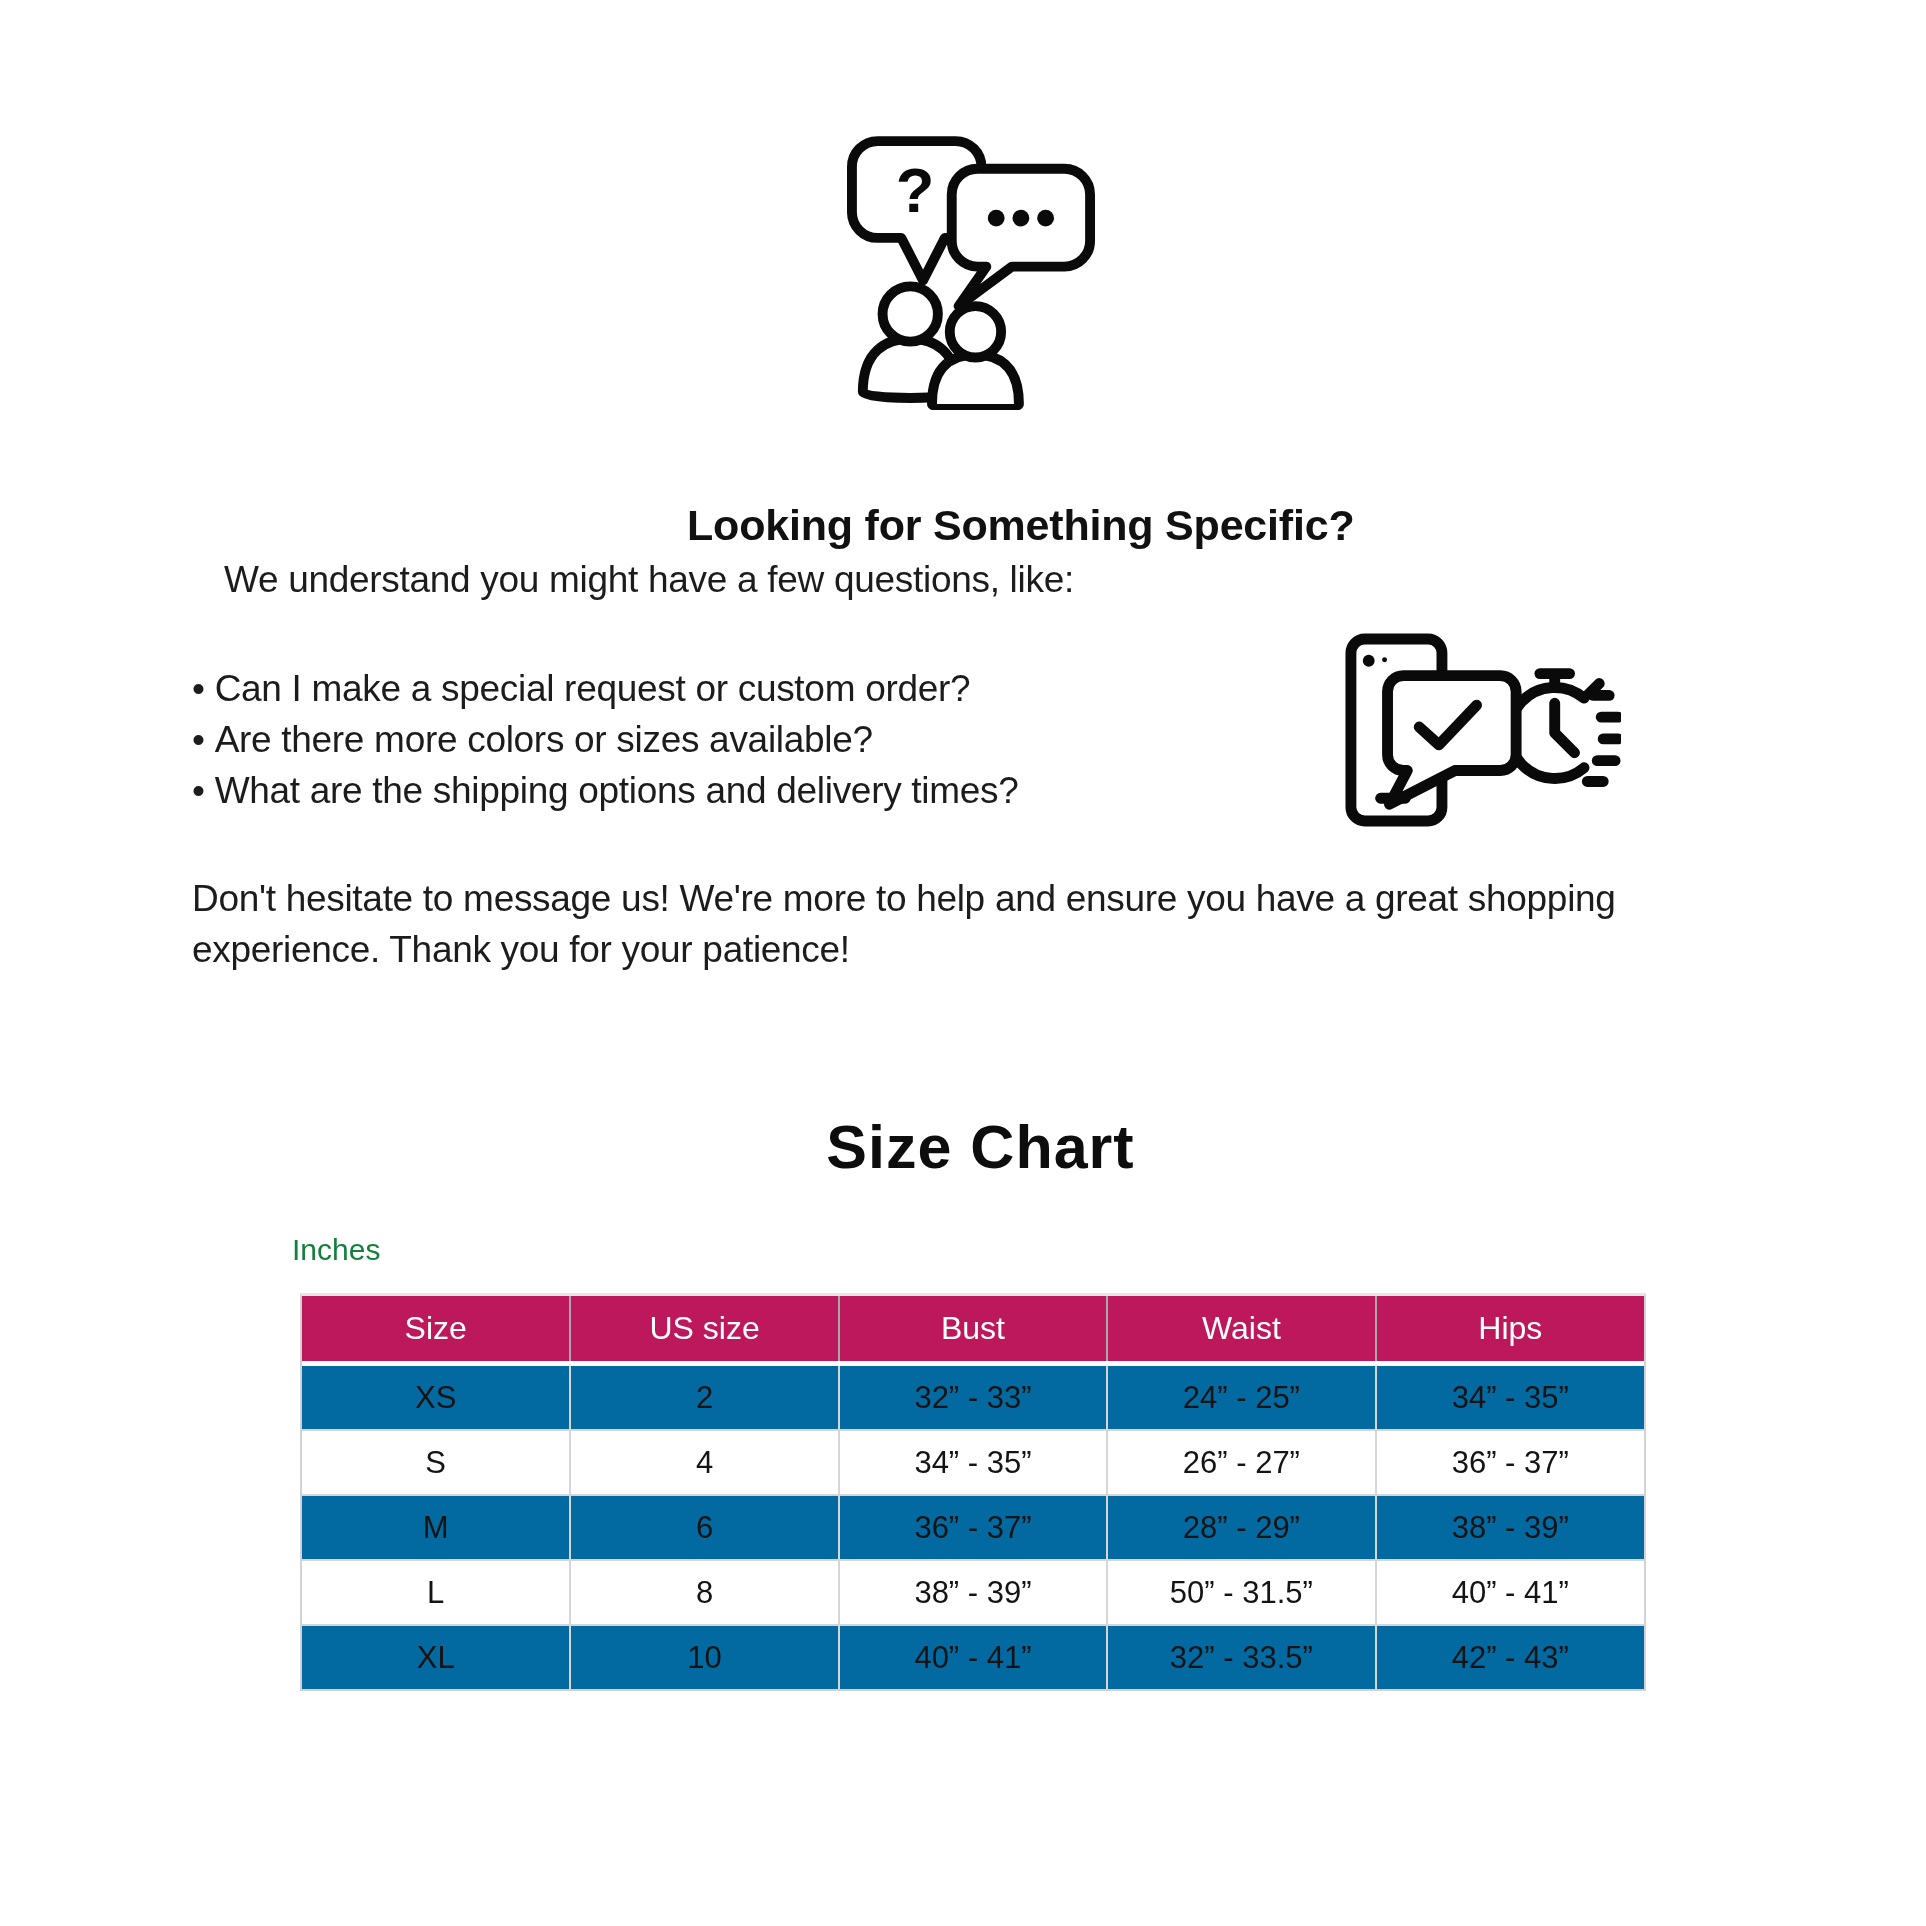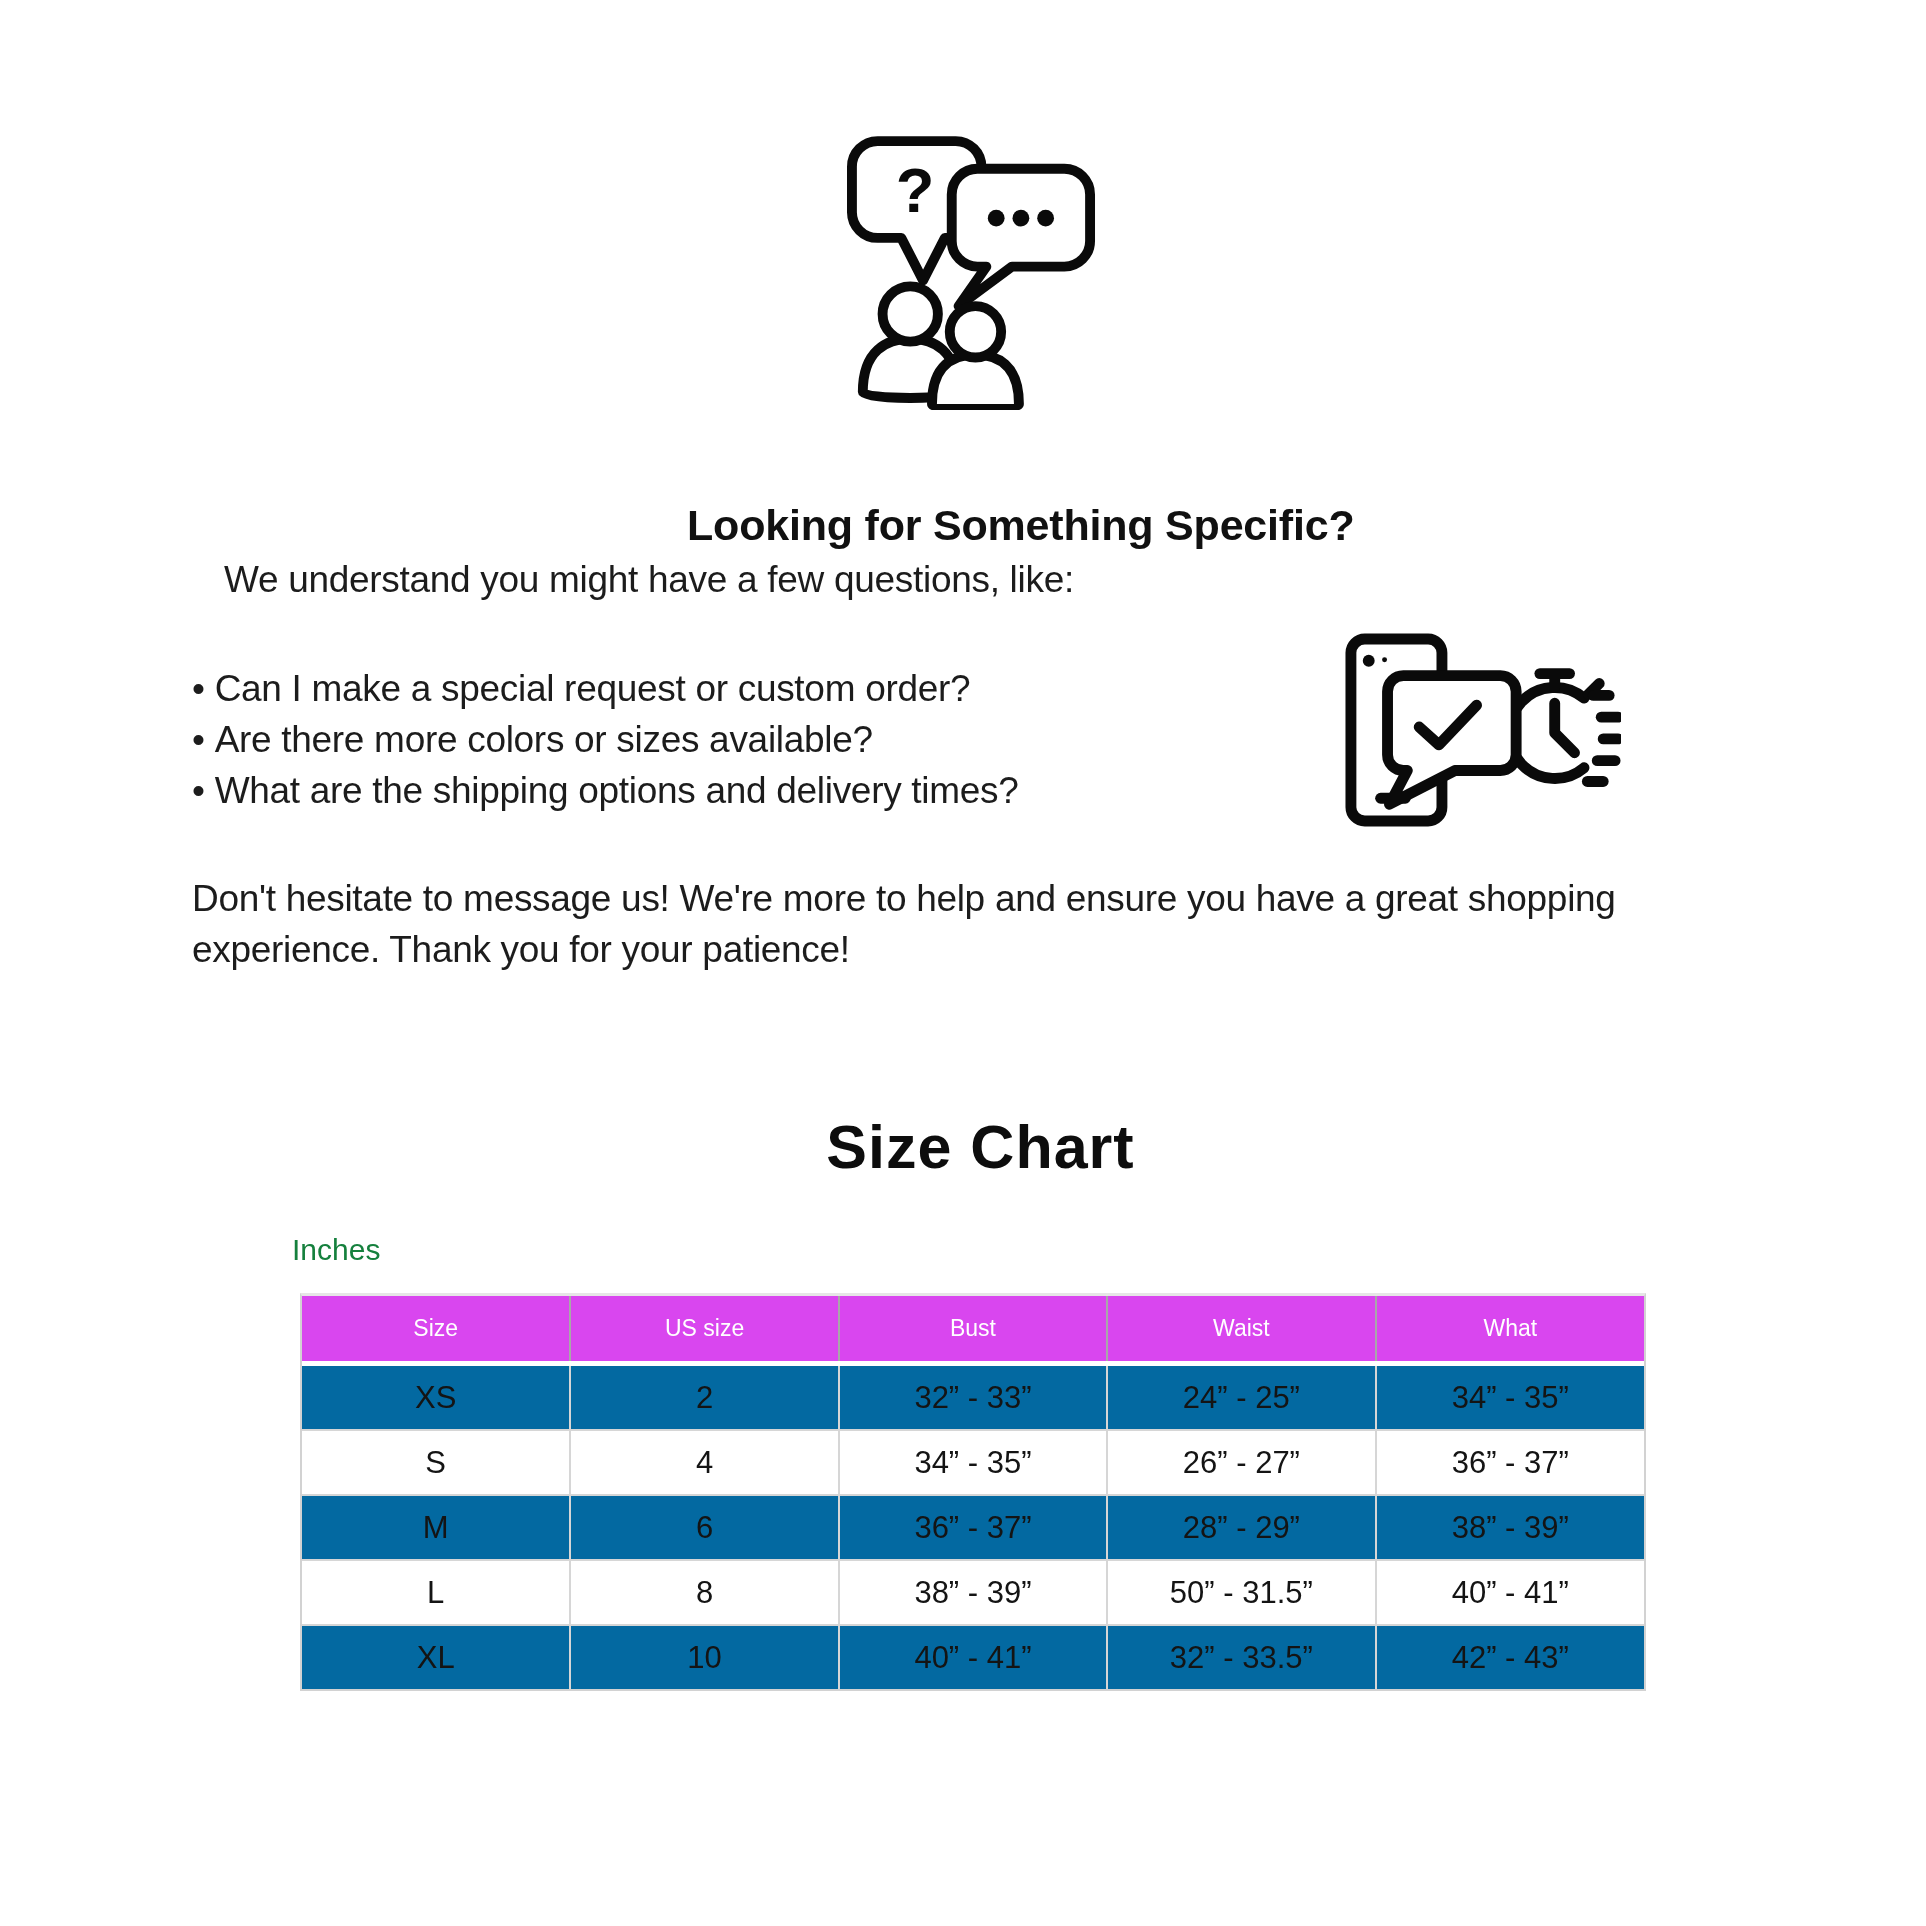--- a/index.html
+++ b/index.html
@@ -58,22 +58,22 @@
   #table-wrap{
     left:300px;top:1293px;width:1346px;
     border:2px solid #d2d2d2;
     border-top:3px solid #e6e6e6;
     box-sizing:border-box;
   }
   table#size-table{
     width:100%;border-collapse:collapse;table-layout:fixed;
   }
   #size-table th{
-    background:#d946ef;color:#ffffff;
-    font-size:23px;font-weight:500;
+    background:#be185d;color:#ffffff;
+    font-size:32px;font-weight:500;
     height:63px;text-align:center;vertical-align:middle;
     border-right:2px solid #a8a8a8;
     border-bottom:5px solid #ffffff;
   }
   #size-table th:last-child{border-right:none;}
   #size-table td{
     font-size:31px;color:#141414;
     height:61px;text-align:center;vertical-align:middle;
     border-right:2px solid #d6d6d6;
     border-top:2px solid #d6d6d6;
@@ -148,21 +148,21 @@
   <div id="unit-label" class="abs">Inches</div>
 
   <div id="table-wrap" class="abs">
     <table id="size-table">
       <thead>
         <tr>
           <th>Size</th>
           <th>US size</th>
           <th>Bust</th>
           <th>Waist</th>
-          <th>What</th>
+          <th>Hips</th>
         </tr>
       </thead>
       <tbody>
         <tr class="alt">
           <td>XS</td>
           <td>2</td>
           <td>32” - 33”</td>
           <td>24” - 25”</td>
           <td>34” - 35”</td>
         </tr>

